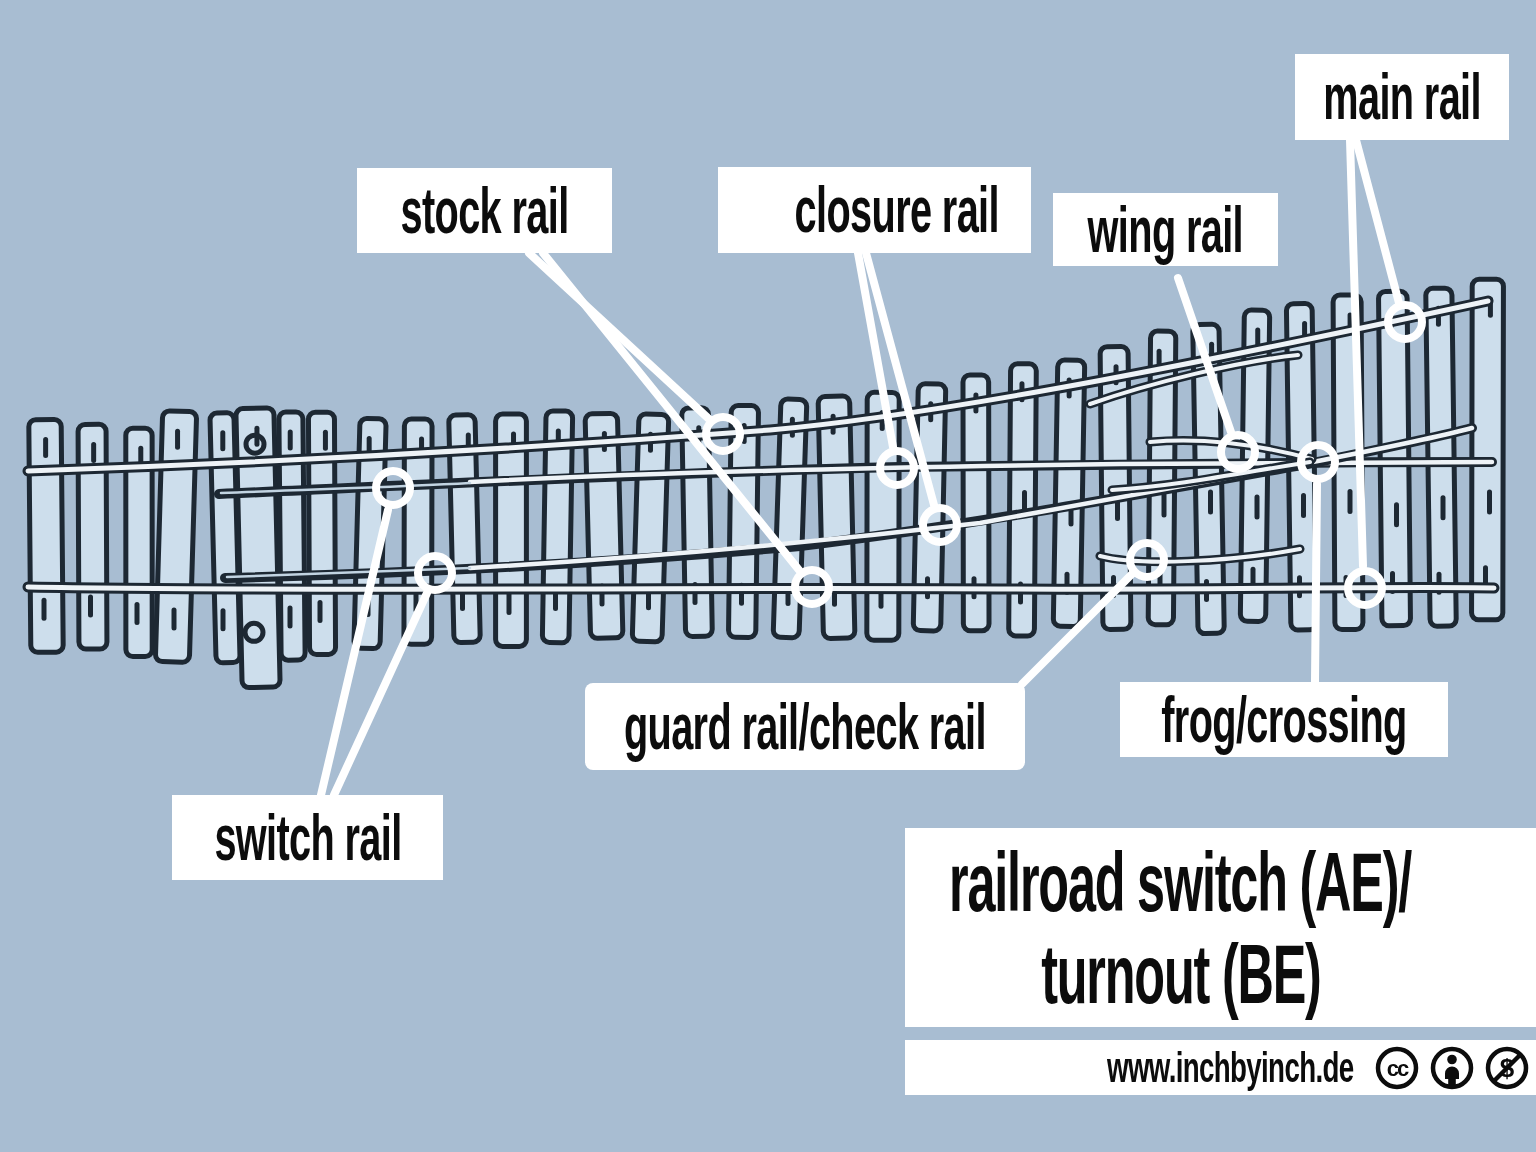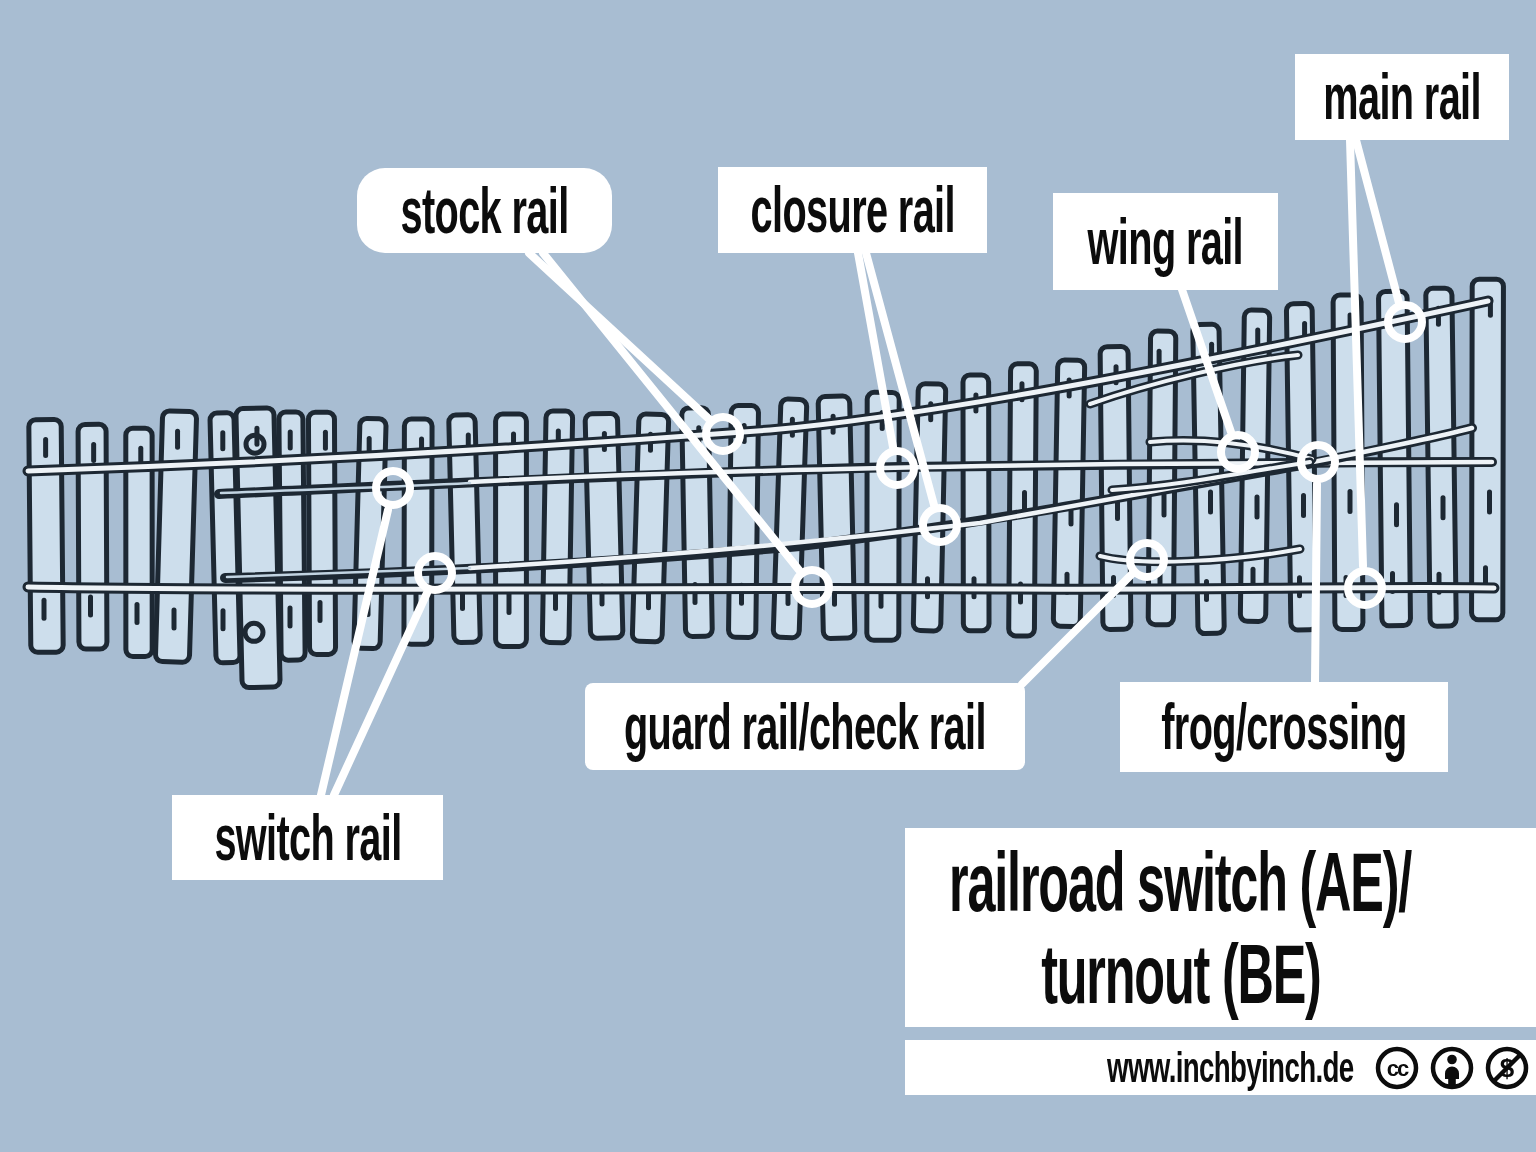--- a/index.html
+++ b/index.html
@@ -21,25 +21,25 @@
   
   .callout-label{
     position:absolute;background:#ffffff;color:#0c0c0c;
     display:flex;align-items:center;justify-content:center;
   }
   .callout-label>span{
     display:block;font-weight:700;font-size:64px;letter-spacing:-1px;
     white-space:nowrap;transform:scaleX(0.62);
   }
   #label-main-rail   {left:1295px;top:54px; width:214px;height:86px;}
-  #label-stock-rail  {left:357px; top:168px;width:255px;height:85px;border-radius:28px;}
-  #label-closure-rail{left:718px; top:167px;width:269px;height:86px;}
-  #label-wing-rail   {left:1053px;top:193px;width:225px;height:97px;}
+  #label-stock-rail  {left:357px; top:168px;width:255px;height:85px;}
+  #label-closure-rail{left:718px; top:167px;width:269px;height:86px;padding-left:44px;}
+  #label-wing-rail   {left:1053px;top:193px;width:225px;height:73px;}
   #label-guard-rail  {left:585px; top:683px;width:440px;height:87px;border-radius:8px;}
-  #label-frog-crossing{left:1120px;top:682px;width:328px;height:90px;}
+  #label-frog-crossing{left:1120px;top:682px;width:328px;height:75px;}
   #label-switch-rail {left:172px; top:795px;width:271px;height:85px;}
   
   #title-box{
     position:absolute;left:905px;top:828px;width:631px;height:199px;background:#ffffff;
     display:flex;flex-direction:column;align-items:center;justify-content:center;
     padding-right:80px;box-sizing:border-box;color:#0c0c0c;
   }
   #title-box .line{
     font-weight:700;font-size:84px;line-height:92px;letter-spacing:-2px;
     white-space:nowrap;transform:scaleX(0.60);

